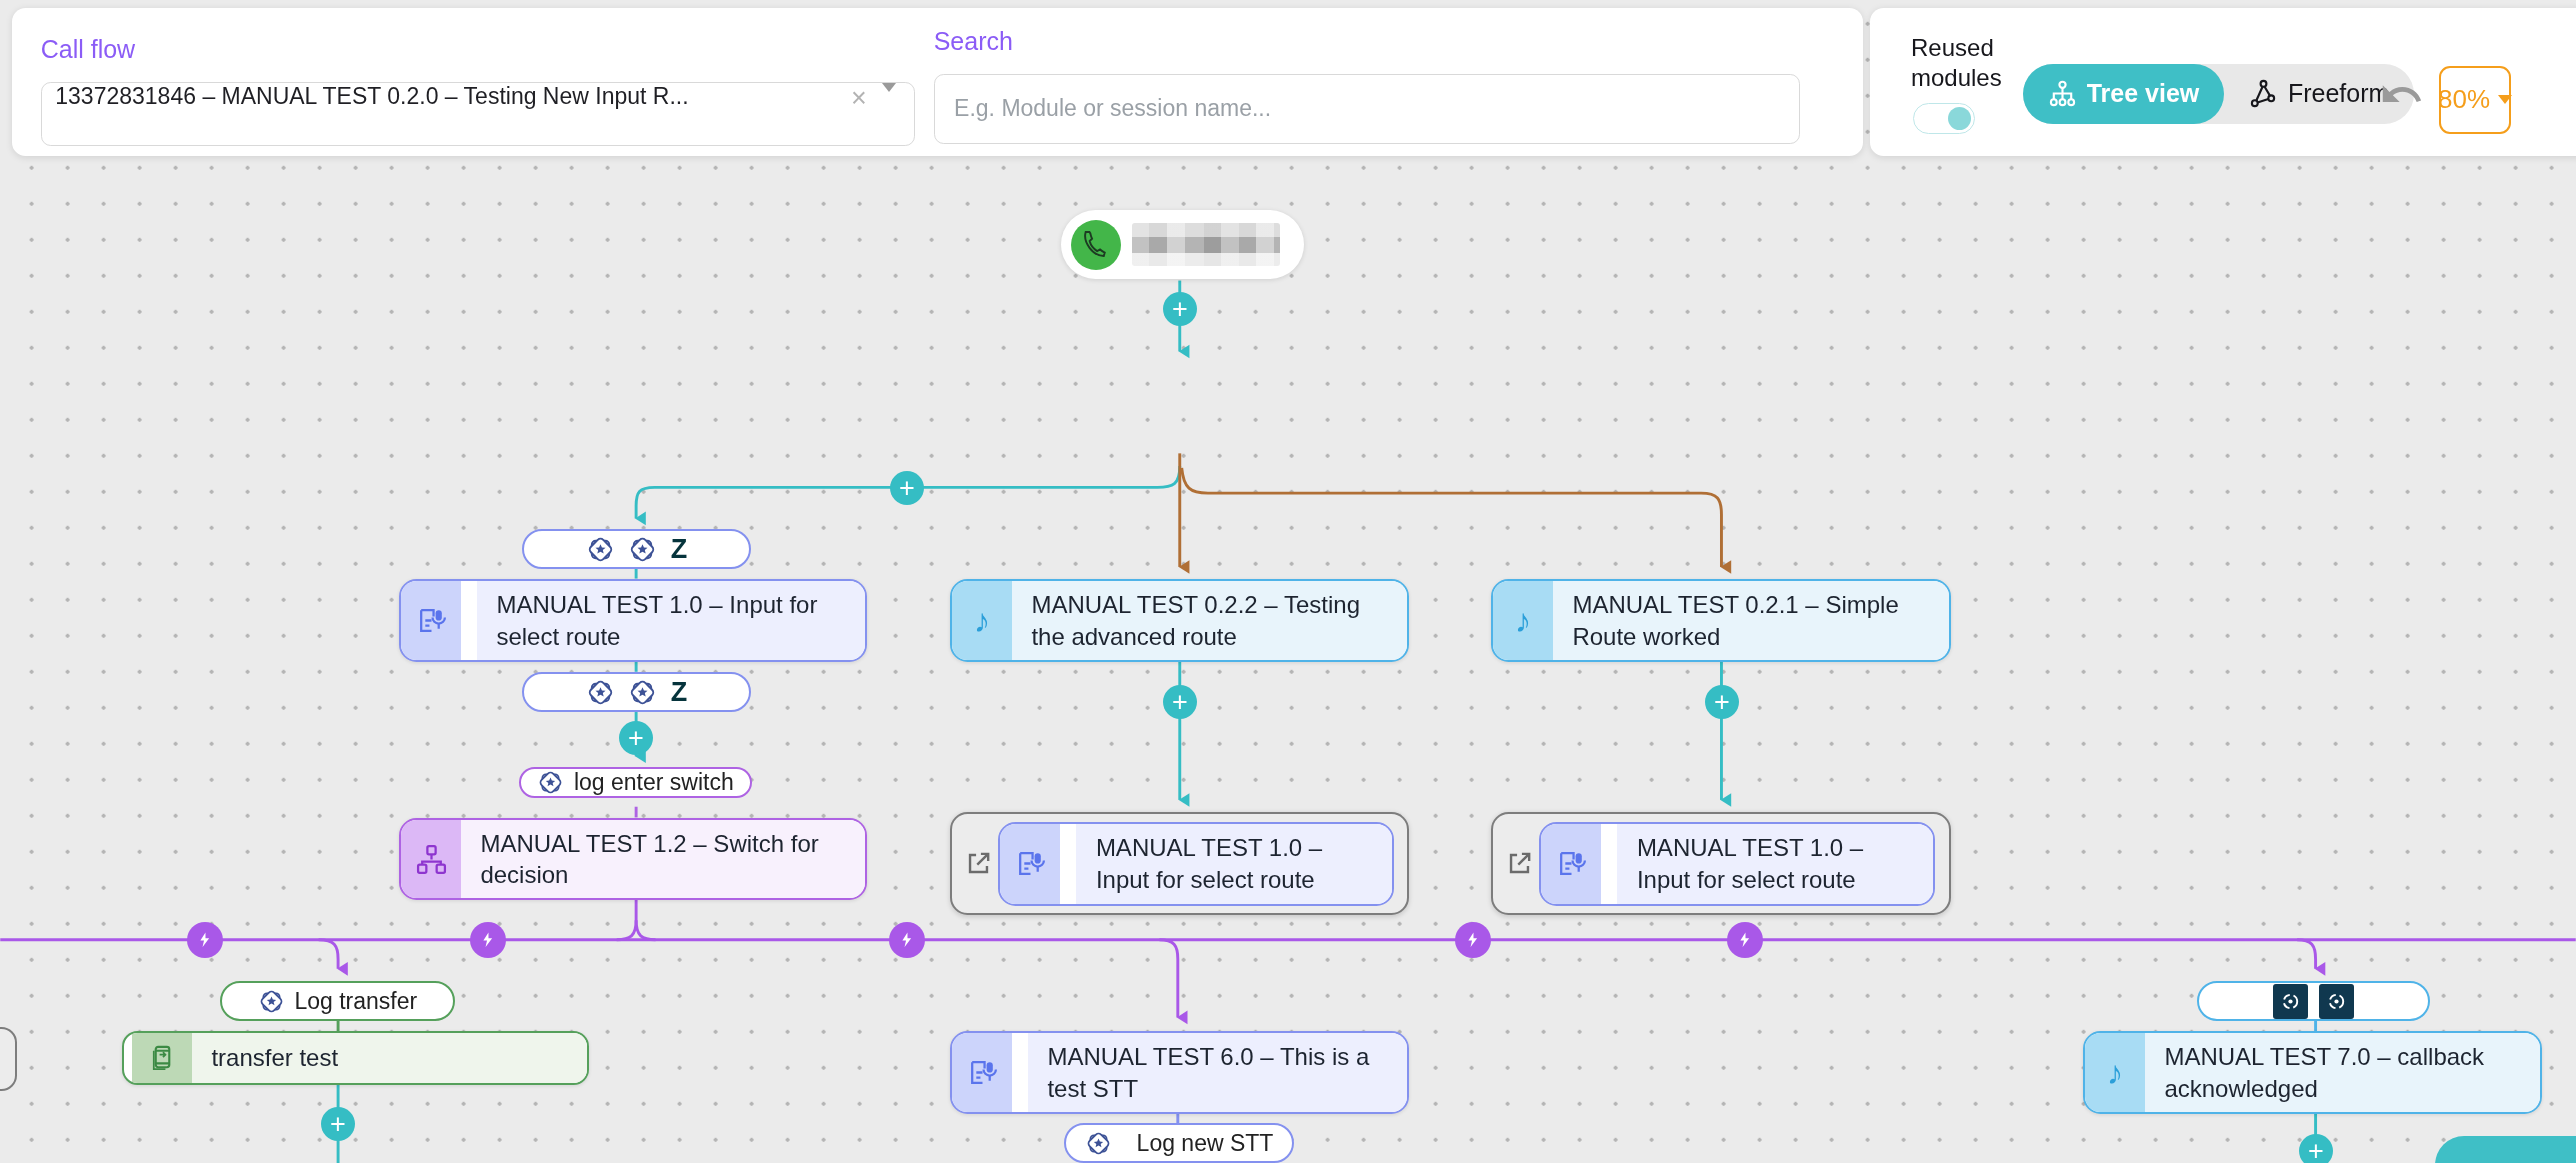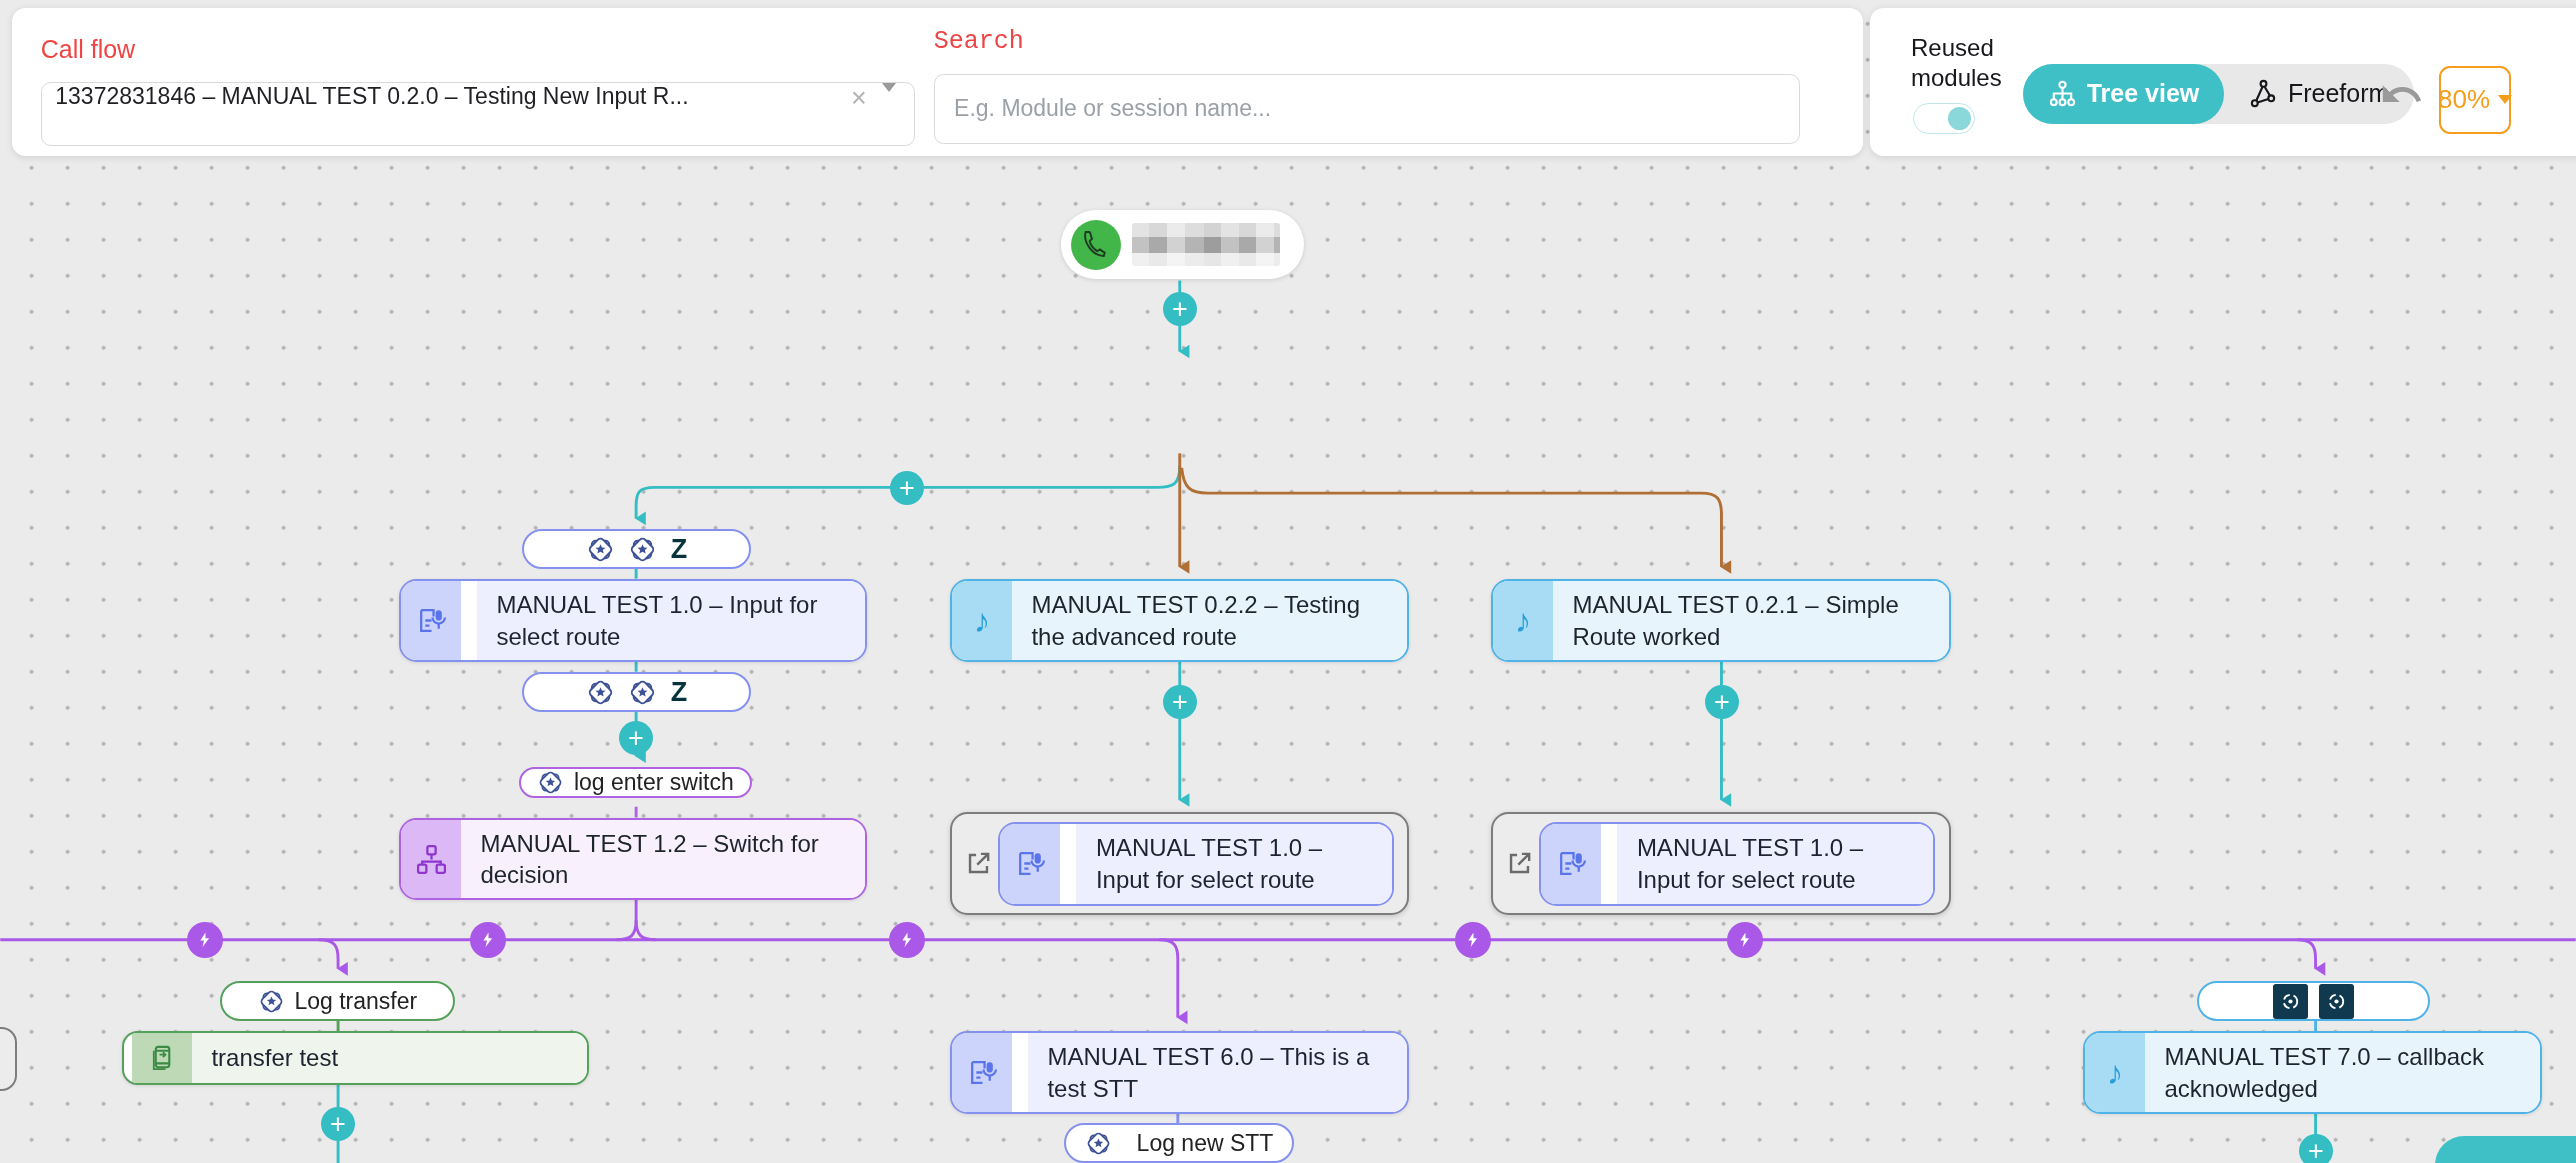--- a/index.html
+++ b/index.html
@@ -7,21 +7,21 @@
   .stage{position:relative;width:2576px;height:1163px;overflow:hidden;
     background-color:#ebebeb;
     background-image:radial-gradient(#b4b4b4 1.7px,transparent 1.7px);
     background-size:36px 36px;background-position:13.6px 5.8px;}
   .wires{position:absolute;left:0;top:0;z-index:1;}
   
   .hcard{position:absolute;top:7.8px;background:#fff;border-radius:13.6px;
     box-shadow:0 1.9px 7.8px rgba(0,0,0,.10);z-index:10;}
   .hcard.left{left:11.7px;width:1851px;height:148px;}
   .hcard.right{left:1870px;width:738px;height:148px;}
-  .hlabel{position:absolute;font-size:25px;color:#ef4444;text-align:center;}
+  .hlabel{position:absolute;font-size:25px;color:#8b5cf6;text-align:center;}
   .combo{position:absolute;display:flex;align-items:flex-start;background:#fff;
     border:1.9px solid #d9d9d9;border-radius:9.7px;box-sizing:border-box;}
   .combo .val{flex:1;font-size:23px;color:#1f1f24;padding:0 13.6px;white-space:nowrap;overflow:hidden;}
   .combo .x{font-size:27px;color:#b3b3b3;padding:0 9.7px;cursor:pointer;}
   .combo .caret{width:0;height:0;border-left:7.8px solid transparent;border-right:7.8px solid transparent;
     border-top:9.7px solid #9a9a9a;margin:0 17.5px 0 5.8px;}
   .sinput{position:absolute;border:1.9px solid #d9d9d9;border-radius:9.7px;font-size:23px;
     color:#1f1f24;padding:0 19.4px;box-sizing:border-box;outline:none;background:#fff;
     font-family:"Liberation Sans",sans-serif;}
   .sinput::placeholder{color:#9aa0a6;}
@@ -367,21 +367,21 @@
   <div class="edgeghost"></div>
   <div class="tealblob"></div>
 
   <div class="hcard left">
     <div class="hlabel" style="left:29px;top:27px;">Call flow</div>
     <div class="combo" style="left:29px;top:74px;width:874px;height:64px;">
       <div class="val">13372831846 – MANUAL TEST 0.2.0 – Testing New Input R...</div>
       <div class="x">×</div>
       <div class="caret"></div>
     </div>
-    <div class="hlabel" style="left:922px;top:19.4px;font-family:Liberation Mono, monospace;">Search</div>
+    <div class="hlabel" style="left:922px;top:19.4px;">Search</div>
     <input class="sinput" style="left: 922px; top: 66px; width: 866px; height: 70px;" placeholder="E.g. Module or session name...">
   </div>
 
   <div class="hcard right">
     <div class="rm-label">Reused modules</div>
     <div class="toggle">
       <div class="knob"></div>
     </div>
     <div class="seg">
       <div class="opt active">

